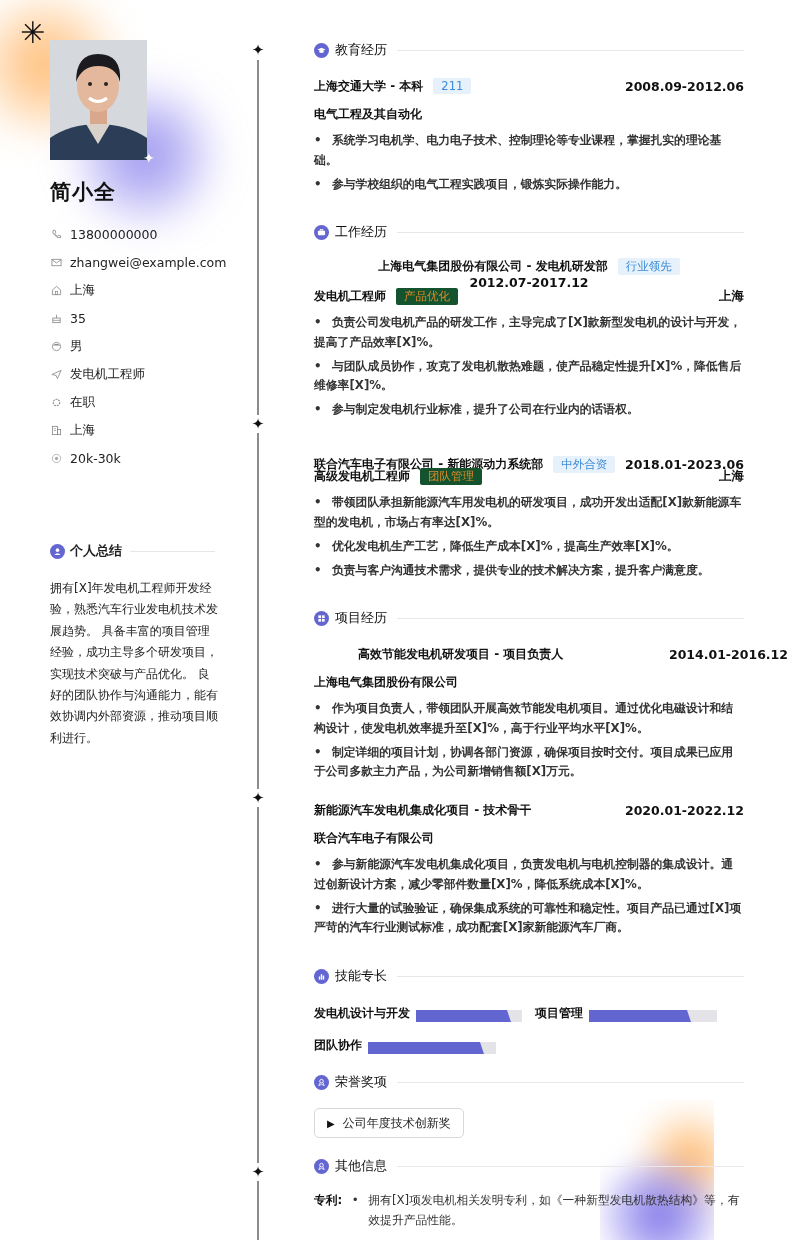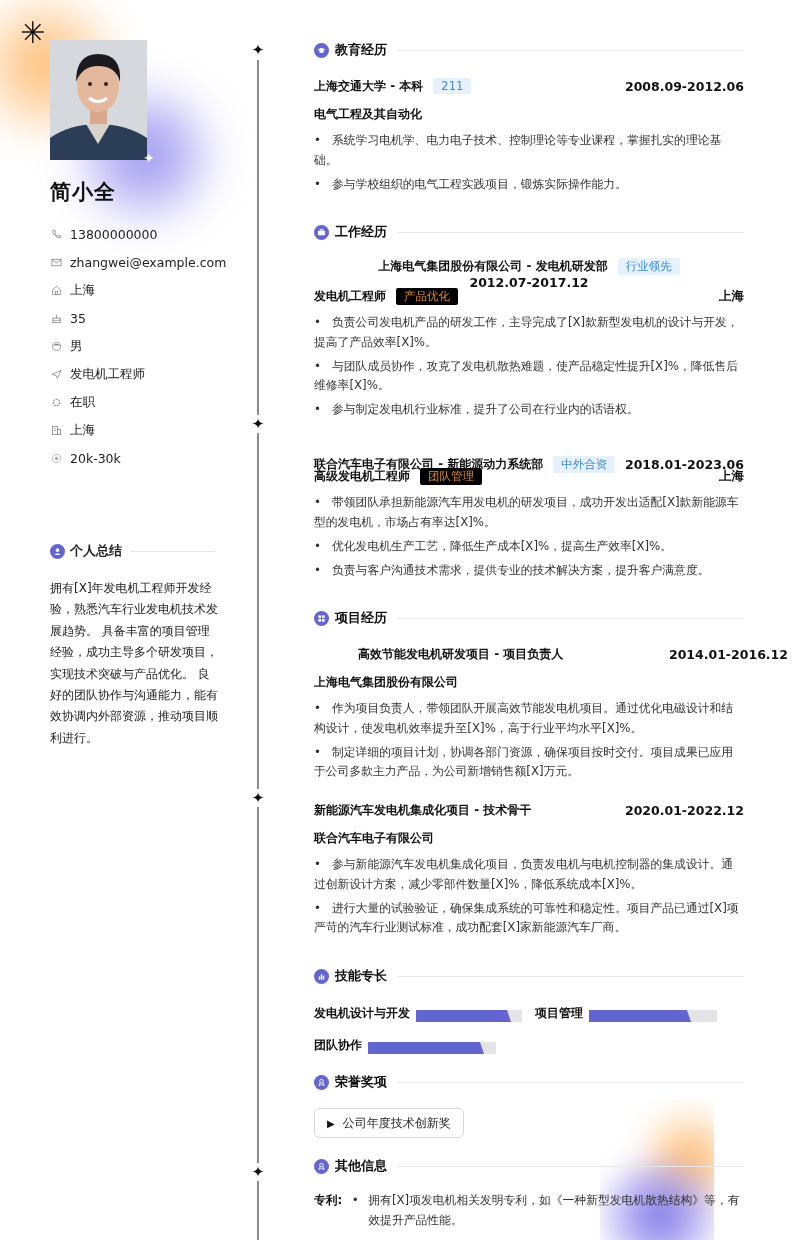--- a/index.html
+++ b/index.html
@@ -29,31 +29,31 @@
   .summary-head .t { font-size:13px; font-weight:bold; margin-left:5px; }
   .summary-head .ln { flex:1; height:1px; background:#e6e6e6; margin-left:8px; }
   .summary-text { position:absolute; left:50px; top:578px; width:170px; font-size:12px; line-height:21.4px; color:#222; }
 
   .timeline-line { position:absolute; left:257px; top:60px; width:2px; height:1180px; background:#8c8c8c; }
   .timeline-gap { position:absolute; left:250px; width:16px; height:18px; background:#fff; }
   .tstar { position:absolute; left:250px; width:16px; height:16px; font-size:15px; line-height:16px; text-align:center; color:#111; }
   .sec-head { position:absolute; left:314px; width:430px; display:flex; align-items:center; height:20px; }
   .sec-icon { width:15px; height:15px; border-radius:50%; background:#6366d1; display:flex; align-items:center; justify-content:center; }
   .sec-icon svg { width:9px; height:9px; }
-  .sec-title { font-size:13px; font-weight:bold; margin-left:6px; color:#111; }
+  .sec-title { font-size:13px; font-weight:normal; margin-left:6px; color:#111; }
   .sec-line { flex:1; height:1px; background:#e8e8e8; margin-left:10px; }
 
   .row { position:absolute; left:314px; width:430px; display:flex; align-items:center; justify-content:space-between; height:20px; }
   .row .l { display:flex; align-items:center; font-size:12px; font-weight:bold; color:#111; }
   .row .r { font-size:12.5px; font-weight:bold; color:#111; }
   .tag-blue { margin-left:10px; background:#e6f1fb; color:#3b8bd6; font-size:11.5px; font-weight:normal; padding:1px 8px; border-radius:2px; }
-  .tag-orange { margin-left:10px; background:#000000; color:#e08a2a; font-size:11.5px; font-weight:normal; padding:1px 8px; border-radius:2px; }
+  .tag-orange { margin-left:10px; background:#14532d; color:#e08a2a; font-size:11.5px; font-weight:normal; padding:1px 8px; border-radius:2px; }
 
   .bullets { position:absolute; left:314px; width:430px; font-size:11.8px; line-height:19.5px; color:#333; }
-  .bullets .b { margin-bottom:4.5px; }
+  .bullets .b { margin-bottom:4.5px;font-weight:bold; }
   .bullets .dot { display:inline-block; width:18px; }
 
   .skills { position:absolute; left:314px; top:1002px; width:430px; }
   .skill { position:absolute; display:flex; align-items:flex-end; height:20px; font-size:12px; font-weight:bold; color:#111; }
   .bar { height:12px; background:#e4e4e8; margin-left:6px; position:relative; overflow:hidden; }
   .bar .fill { position:absolute; left:0; top:0; height:12px; background:#6366d1; clip-path:polygon(0 0, 100% 0, calc(100% - 0px) 100%, 0 100%); }
   .bar .fill::after { content:""; }
 
   .award { position:absolute; left:314px; top:1108px; height:28px; padding:0 12px; border:1px solid #d8d8d8; border-radius:5px; display:flex; align-items:center; font-size:12px; color:#222; background:#fff; }
   .award .tri { font-size:10px; margin-right:8px; color:#111; }

